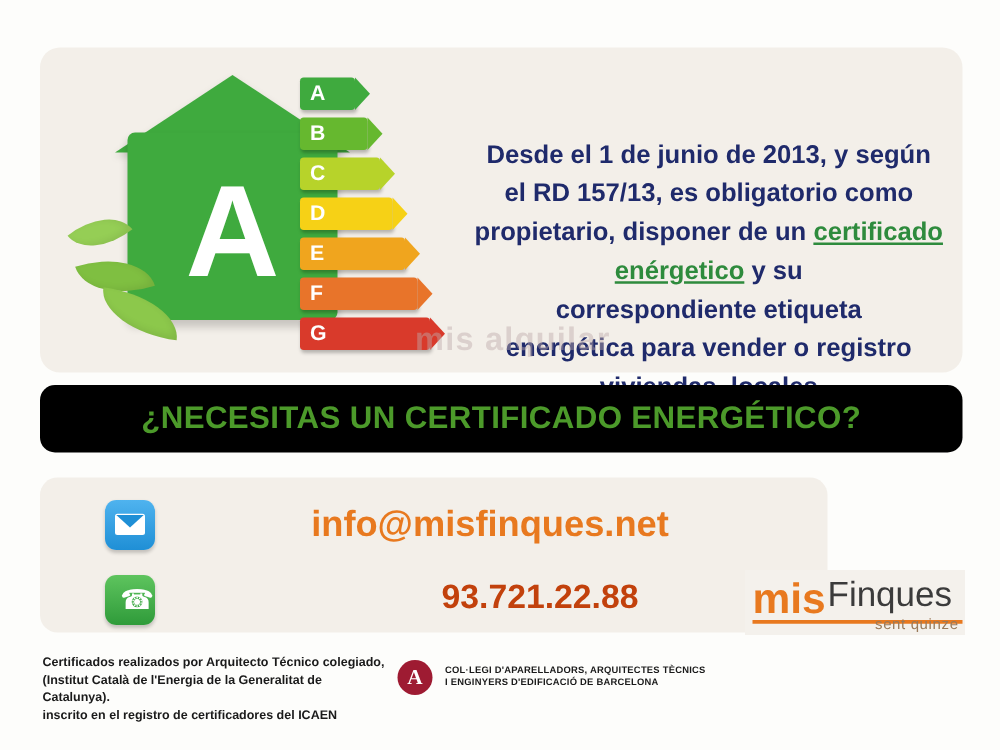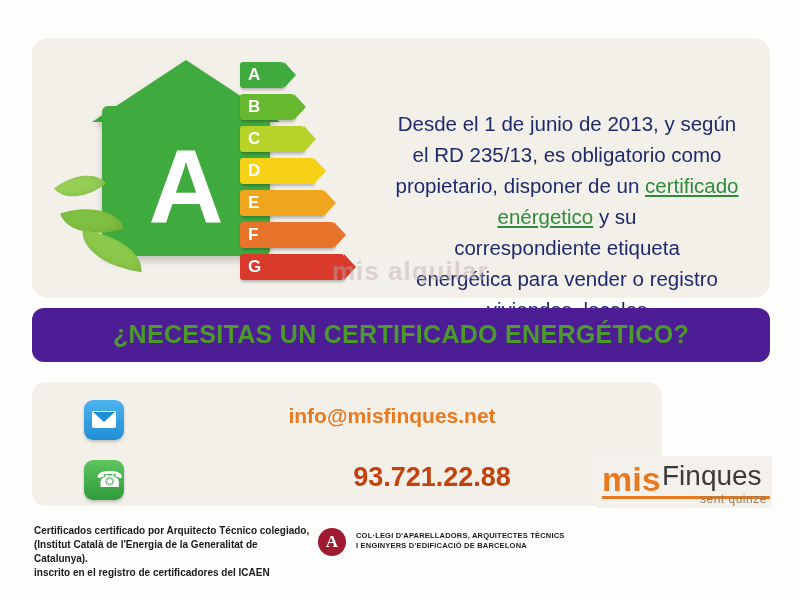--- a/index.html
+++ b/index.html
@@ -121,21 +121,21 @@
   }
 
   
   .top-text {
     position: absolute;
     left: 340px;
     top: 70px;
     width: 390px;
     text-align: center;
     color: #1f2a6b;
-    font-weight: normal;
+    font-weight: bold;
     font-size: 20.5px;
     line-height: 31px;
     font-family: "Liberation Sans", sans-serif;
   }
   .top-text .hl {
     color: #2e8b3d;
     text-decoration: underline;
   }
 
   .watermark {
@@ -148,21 +148,21 @@
     letter-spacing: 1px;
   }
 
   
   .headline-band {
     position: absolute;
     left: 32px;
     top: 308px;
     width: 738px;
     height: 54px;
-    background: #4c1d95;
+    background: #000000;
     border-radius: 12px;
   }
   .headline {
     position: absolute;
     left: 0; top: 12px;
     width: 738px;
     text-align: center;
     font-size: 25px;
     font-weight: bold;
     color: #4c9a2a;
@@ -215,21 +215,21 @@
     line-height: 22px;
   }
 
   .email-text {
     position: absolute;
     left: 130px;
     top: 22px;
     width: 460px;
     text-align: center;
     color: #e8791f;
-    font-size: 21px;
+    font-size: 29px;
     font-weight: bold;
     font-family: "Liberation Sans", sans-serif;
   }
   .phone-text {
     position: absolute;
     left: 170px;
     top: 80px;
     width: 460px;
     text-align: center;
     color: #c2410c;
@@ -364,21 +364,21 @@
           </div>
         <div class="bar" id="bar6" style="background: rgb(217, 58, 43); width: 104px; top: 192px; left: 0px;">
             <span class="lbl">G</span>
             <span style="position: absolute; right: -12px; top: 0px; width: 0px; height: 0px; border-top: 13px solid transparent; border-bottom: 13px solid transparent; border-left: 12px solid rgb(217, 58, 43);"></span>
           </div>
       </div>
     </div>
 
     <div class="top-text">
       <span>Desde el 1 de junio de 2013, y según</span><br>
-      <span>el RD 235/13, es obligatorio como</span><br>
+      <span>el RD 157/13, es obligatorio como</span><br>
       <span>propietario, disponer de un</span>
       <span class="hl">certificado enérgetico</span><span> y su</span><br>
       <span>correspondiente etiqueta</span><br>
       <span>energética para vender o registro</span><br>
       <span>viviendas, locales</span><br>
       <span>comerciales y oficinas.</span>
     </div>
 
     <div class="watermark">mis alquilar</div>
   </div>
@@ -399,21 +399,21 @@
   </div>
 
   <div class="logo">
     <div class="logo-mis">mis</div>
     <div class="logo-finques">Finques</div>
     <div class="logo-underline"></div>
     <div class="logo-tag">sent quinze</div>
   </div>
 
   <div class="footer-text">
-    <div>Certificados certificado por Arquitecto Técnico colegiado,</div>
+    <div>Certificados realizados por Arquitecto Técnico colegiado,</div>
     <div>(Institut Català de l'Energia de la Generalitat de Catalunya).</div>
     <div>inscrito en el registro de certificadores del ICAEN</div>
   </div>
 
   <div class="coac-logo">
     <div class="coac-circle">A</div>
   </div>
   <div class="coac-text">
     <div>COL·LEGI D'APARELLADORS, ARQUITECTES TÈCNICS</div>
     <div>I ENGINYERS D'EDIFICACIÓ DE BARCELONA</div>

